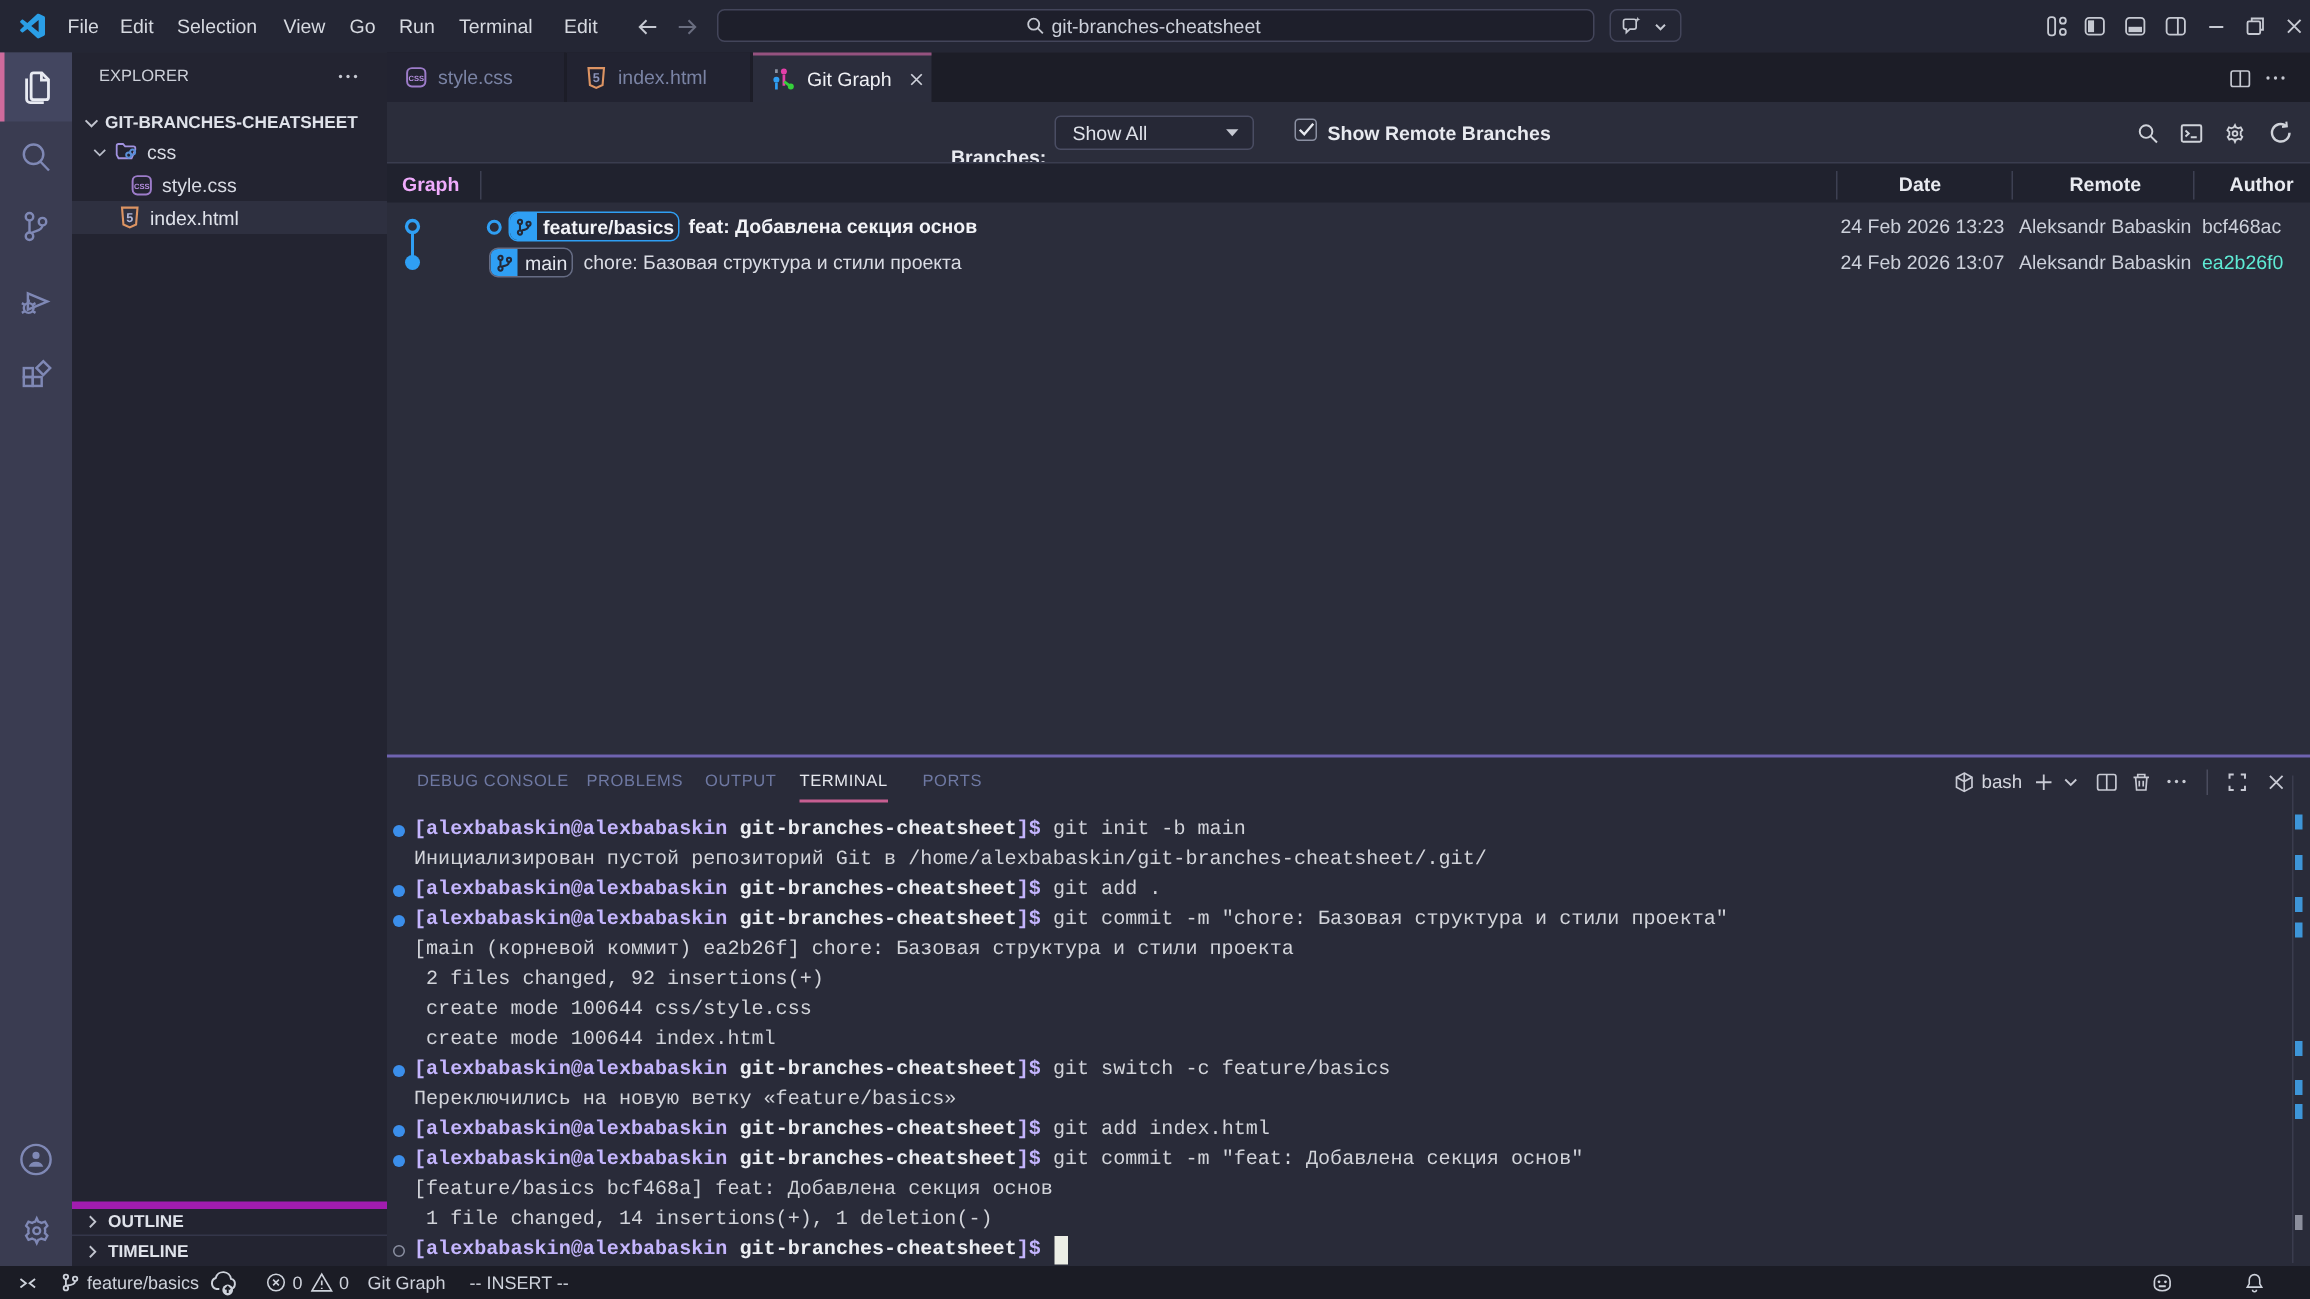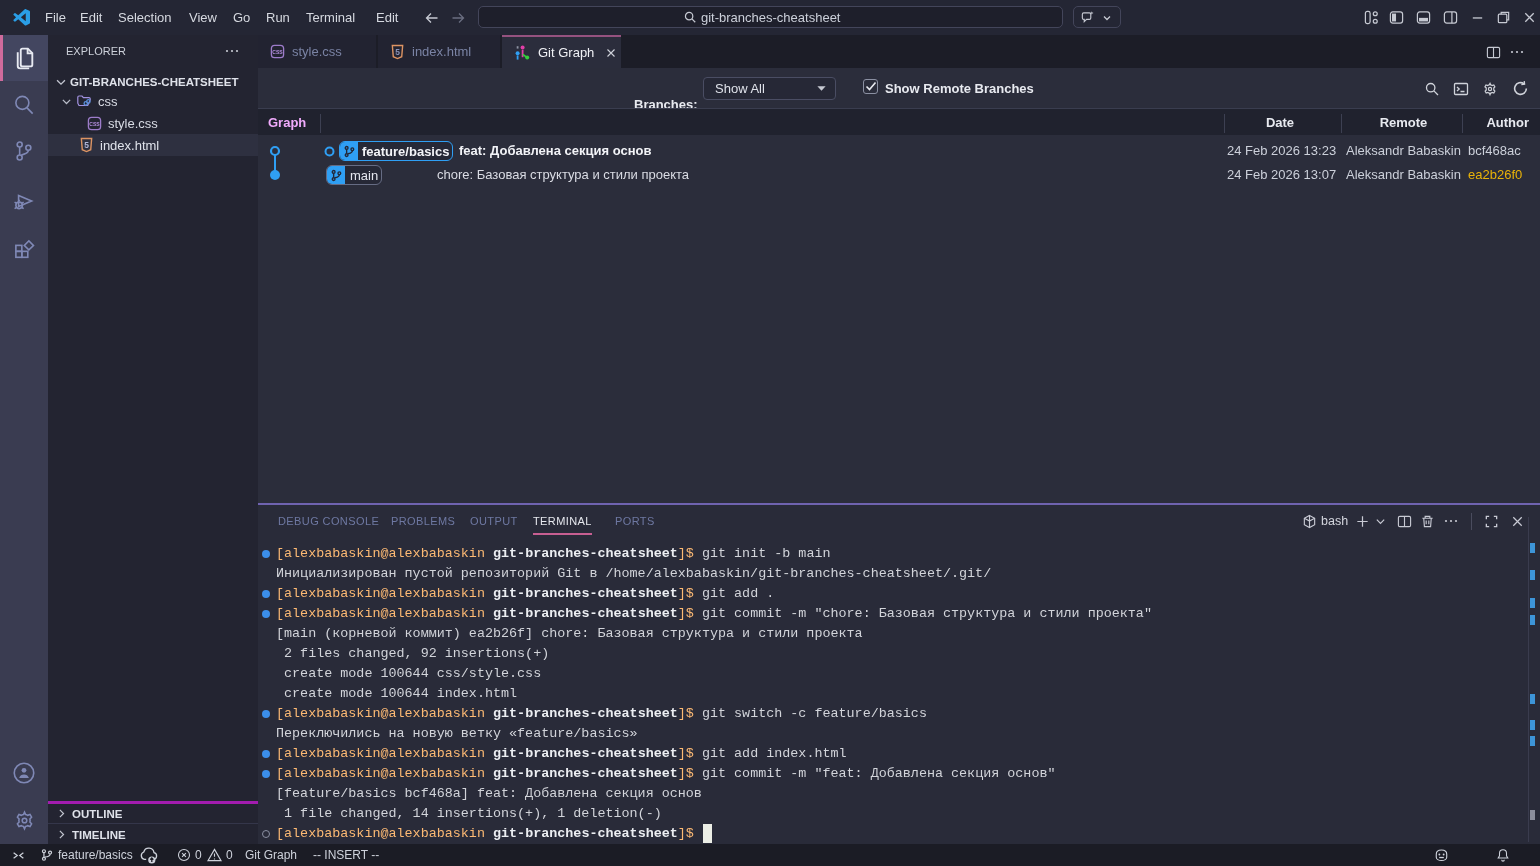--- a/index.html
+++ b/index.html
@@ -20,21 +20,21 @@
   #sidebar { position:absolute; left:48px; top:35px; width:210px; height:809px; background:#232431; }
 
   
   #tabbar { position:absolute; left:258px; top:35px; width:1282px; height:33px; background:#1c1d27; }
   .tab { position:absolute; top:0; height:33px; display:flex; align-items:center; background:#222331; color:#7a83a4; font-size:13px; }
   #editor { position:absolute; left:258px; top:68px; width:1282px; height:437px; background:#2b2d3b; }
   #panel { position:absolute; left:258px; top:503px; width:1282px; height:341px; background:#292b39; border-top:2px solid #6f63b0; }
   #statusbar { position:absolute; left:0; top:844px; width:1540px; height:22px; background:#1b1c25; color:#ced2db; font-size:12px; }
 
   .mono { font-family:"Liberation Mono", monospace; }
-  .g { color:#fdba74; font-weight:normal; }
+  .g { color:#c4b5fd; font-weight:bold; }
   .w { color:#eceef2; font-weight:bold; }
   .bdot { left:4px; width:8px; height:8px; border-radius:50%; background:#3b8eea; }
   .mark { left:1272px; width:5px; height:10px; background:#3d95d8; }
 </style>
 </head>
 <body>
 <div id="titlebar">
   <svg class="abs" style="left:13px;top:9px" width="17" height="17" viewBox="0 0 100 100">
     <path fill="#2a9ee6" d="M96.5 10.7L76 0.9c-2.3-1.1-5-.6-6.8 1.2L30.9 37 14.2 24.3c-1.6-1.2-3.8-1.1-5.2.2L3.5 29.5c-1.7 1.6-1.7 4.3 0 5.9L18 49 3.5 62.6c-1.7 1.6-1.7 4.3 0 5.9l5.5 5c1.4 1.3 3.6 1.4 5.2.2L30.9 61l38.3 34.9c1.8 1.8 4.5 2.3 6.8 1.2l20.5-9.9c2.1-1 3.5-3.2 3.5-5.6V16.3c0-2.4-1.4-4.6-3.5-5.6zM75 72.6L46.2 49 75 25.4v47.2z"></path>
   </svg>
@@ -183,21 +183,21 @@
   </div>
 
   <div class="abs" style="left:0;top:99px;width:210px;height:22px;display:flex;align-items:center;background:#2e3040;">
     <svg style="margin-left:31px" width="15" height="16" viewBox="0 0 16 17" fill="none">
         <path d="M2.5 1.5h11l-1 12-4.5 2-4.5-2z" stroke="#dd9463" stroke-width="1.5"></path>
         <text x="8" y="11.5" font-size="9" font-weight="bold" fill="#b0b6d8" text-anchor="middle" font-family="Liberation Sans">5</text>
       </svg>
     <span style="margin-left:6px;font-size:13px;color:#dfe2ea;">index.html</span>
   </div>
 
-  <div class="abs" style="left:0;top:766px;width:210px;height:22px;border-top:3px solid #a21caf;display:flex;align-items:center;">
+  <div class="abs" style="left:0;top:766px;width:210px;height:22px;border-top:5px solid #a21caf;display:flex;align-items:center;">
     <svg style="margin-left:7px" width="13" height="13" viewBox="0 0 16 16" fill="none" stroke="#c2c5cf" stroke-width="1.5">
         <path d="M6 3.5L10.5 8L6 12.5"></path>
       </svg>
     <span style="margin-left:4px;font-weight:bold;font-size:11.5px;color:#dfe2ea;">OUTLINE</span>
   </div>
   <div class="abs" style="left:0;top:788px;width:210px;height:22px;border-top:1px solid #34364a;display:flex;align-items:center;">
     <svg style="margin-left:7px" width="13" height="13" viewBox="0 0 16 16" fill="none" stroke="#c2c5cf" stroke-width="1.5">
         <path d="M6 3.5L10.5 8L6 12.5"></path>
       </svg>
     <span style="margin-left:4px;font-weight:bold;font-size:11.5px;color:#dfe2ea;">TIMELINE</span>
@@ -316,24 +316,24 @@
     <div class="abs" style="left:68px;top:2px;width:56px;height:20px;border:1.4px solid #666c84;border-radius:6px;background:#262836;overflow:hidden;">
       <div class="abs" style="left:0;top:0;width:18px;height:20px;background:#2f9ff4;"></div>
       <svg class="abs" style="left:2.5px;top:3px" width="13" height="13" viewBox="0 0 16 16" fill="none" stroke="#232838" stroke-width="1.7">
           <circle cx="4.5" cy="3.6" r="1.7"></circle>
           <circle cx="4.5" cy="12.4" r="1.7"></circle>
           <circle cx="11.5" cy="5.2" r="1.7"></circle>
           <path d="M4.5 5.4v5.2M11.5 7c0 2.6-3.4 3.3-5.7 3.6"></path>
         </svg>
       <div class="abs" style="left:23px;top:2px;color:#e4e6ee;font-size:13px;">main</div>
     </div>
-    <div class="abs" style="left:131px;top:4px;color:#dadce4;margin-left:48px;">chore: Базовая структура и стили проекта</div>
+    <div class="abs" style="left:131px;top:4px;color:#dadce4;">chore: Базовая структура и стили проекта</div>
     <div class="abs" style="left:969px;top:4px;color:#ccd0da;">24 Feb 2026 13:07</div>
     <div class="abs" style="left:1088px;top:4px;color:#ccd0da;">Aleksandr Babaskin</div>
-    <div class="abs" style="left:1210px;top:4px;color:#eab308;text-align:center;">ea2b26f0</div>
+    <div class="abs" style="left:1210px;top:4px;color:#5eead4;text-align:center;">ea2b26f0</div>
   </div>
 </div>
 <div id="panel">
   <div class="abs" style="left:20px;top:1px;height:30px;line-height:30px;font-size:11px;letter-spacing:0.4px;color:#6e78a2;">DEBUG CONSOLE</div>
   <div class="abs" style="left:133px;top:1px;height:30px;line-height:30px;font-size:11px;letter-spacing:0.4px;color:#6e78a2;">PROBLEMS</div>
   <div class="abs" style="left:212px;top:1px;height:30px;line-height:30px;font-size:11px;letter-spacing:0.4px;color:#6e78a2;">OUTPUT</div>
   <div class="abs" style="left:275px;top:1px;height:29px;line-height:30px;font-size:11px;letter-spacing:0.4px;color:#e6e8ee;border-bottom:2px solid #c75f92;">TERMINAL</div>
   <div class="abs" style="left:357px;top:1px;height:30px;line-height:30px;font-size:11px;letter-spacing:0.4px;color:#6e78a2;">PORTS</div>
 
   <svg class="abs" style="left:1044px;top:9px" width="15" height="15" viewBox="0 0 16 16" fill="none" stroke="#c8cad4" stroke-width="1.2">

